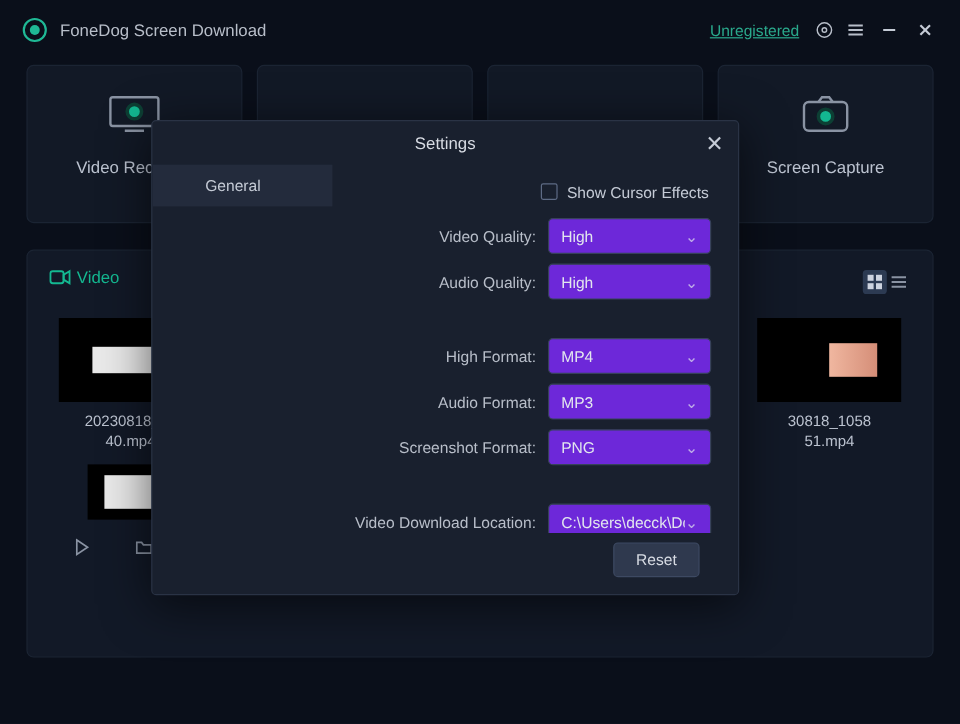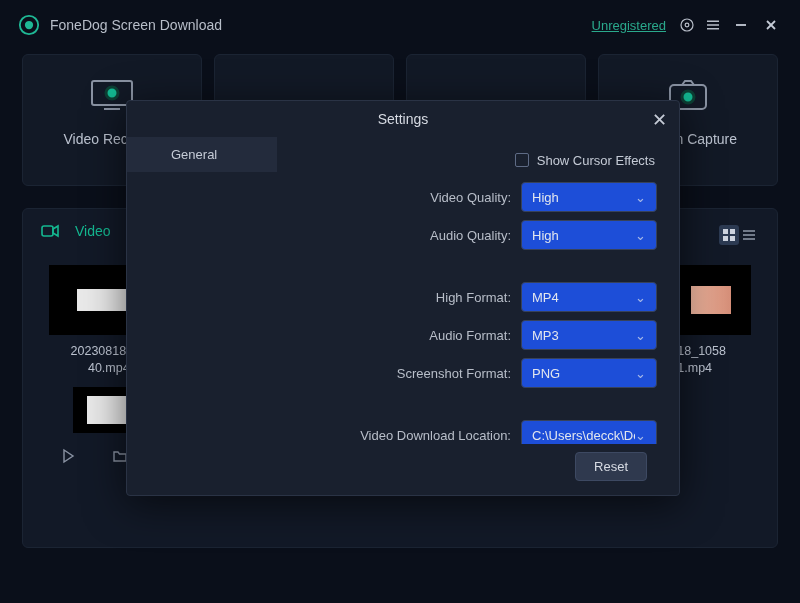--- a/index.html
+++ b/index.html
@@ -12,50 +12,50 @@
   .window-ctls { display:flex; gap:8px; margin-left:4px; }
   .window-ctls .wc { width:22px; height:22px; display:flex; align-items:center; justify-content:center; color:#c5cbd6; font-size:16px; cursor:pointer; }
 
   .cards { display:flex; gap:12px; padding:0 22px; margin-top:4px; }
   .card { flex:1; height:132px; background:#121926; border:1px solid #1b2433; border-radius:6px; padding-top:24px; display:flex; flex-direction:column; align-items:center; gap:18px; }
   .card .c-icon { width:56px; height:34px; display:flex; align-items:center; justify-content:center; }
   .card .c-label { color:#bcc3d0; font-size:14px; }
 
   .gallery { margin:22px 22px 0; background:#121927; border:1px solid #1b2433; border-radius:6px; padding:14px 18px 6px; height:340px; }
   .gal-head { display:flex; align-items:center; }
-  .tab-video { color:#14b891; font-size:14px; display:flex; align-items:center; gap:16px; padding-bottom:8px; }
+  .tab-video { color:#14b891; font-size:14px; display:flex; align-items:center; gap:5px; padding-bottom:8px; }
   .view-toggle { margin-left:auto; display:flex; align-items:center; }
   .view-toggle .vt { width:20px; height:20px; display:flex; align-items:center; justify-content:center; }
   .vt.active { background:#2c3a52; border-radius:3px; }
 
   .grid { display:grid; grid-template-columns:repeat(5,1fr); gap:10px; margin-top:18px; }
   .cell { }
   .thumb { width:120px; height:70px; background:#000; margin:0 auto; display:flex; align-items:center; justify-content:center; }
   .thumb.white::after { content:''; display:block; width:64px; height:22px; background:#e9e9e9; }
   .thumb.peach::after { content:''; display:block; width:40px; height:28px; margin-left:40px; background:linear-gradient(90deg,#f0b7a0,#d58e78); }
   .fname { text-align:center; font-size:12.5px; color:#bcc3d0; margin-top:8px; line-height:1.35; white-space:pre-line; }
   .thumb.small { width:72px; height:46px; }
   .thumb.small::after { width:44px; height:28px; background:#e9e9e9; }
   .thumb.gray { background:#3a3f46; }
 
   .toolbar { display:flex; gap:26px; padding:10px 14px 0; }
   .toolbar svg { color:#8a93a3; }
 
   
-  .modal { position:absolute; left:126px; top:100px; width:554px; height:396px; background:#19202e; border:1px solid #2a3345; border-radius:4px; box-shadow:0 8px 40px rgba(0,0,0,.6); display:flex; flex-direction:column; }
+  .modal { position:absolute; left:126px; top:100px; width:490px; height:396px; background:#19202e; border:1px solid #2a3345; border-radius:4px; box-shadow:0 8px 40px rgba(0,0,0,.6); display:flex; flex-direction:column; }
   .m-title { position:relative; height:36px; display:flex; align-items:center; justify-content:center; color:#d7dbe3; font-size:14px; }
   .m-close { position:absolute; right:12px; top:8px; font-size:18px; color:#c5cbd6; cursor:pointer; }
   .m-body { flex:1; display:flex; overflow:hidden; }
   .m-side { width:150px; }
   .m-side .item { padding:10px 18px; font-size:13px; color:#c5cbd6; cursor:pointer; }
   .m-side .item.active { background:#232b3c;padding-left:44px; }
   .m-content { flex:1; padding:10px 22px 10px 8px; overflow:auto; }
   .row { display:flex; align-items:center; margin:8px 0; }
   .row label { flex:1; text-align:right; color:#b8bec9; font-size:13px; padding-right:10px; }
-  .sel { width:136px; height:30px; background:#1d4ed8; border:1px solid #37425a; border-radius:4px; color:#e2e6ee; padding:0 10px; display:flex; align-items:center; justify-content:space-between; cursor:pointer; font-size:13px; }
+  .sel { width:136px; height:30px; background:#6d28d9; border:1px solid #37425a; border-radius:4px; color:#e2e6ee; padding:0 10px; display:flex; align-items:center; justify-content:space-between; cursor:pointer; font-size:13px; }
   .sel .chev { opacity:.7; }
   .check-row { display:flex; justify-content:flex-end; gap:8px; padding-right:2px; margin:6px 0 14px; }
   .checkbox { width:14px; height:14px; border:1.5px solid #5e6b85; border-radius:2px; }
   .gap16 { height:16px; }
   .m-foot { padding:8px 32px 14px; display:flex; justify-content:flex-end; }
   .reset-btn { background:#2f394e; border:1px solid #3d4962; color:#d7dbe3; font-size:13px; padding:6px 18px; border-radius:4px; cursor:pointer; }
 </style>
 </head>
 <body>
 

